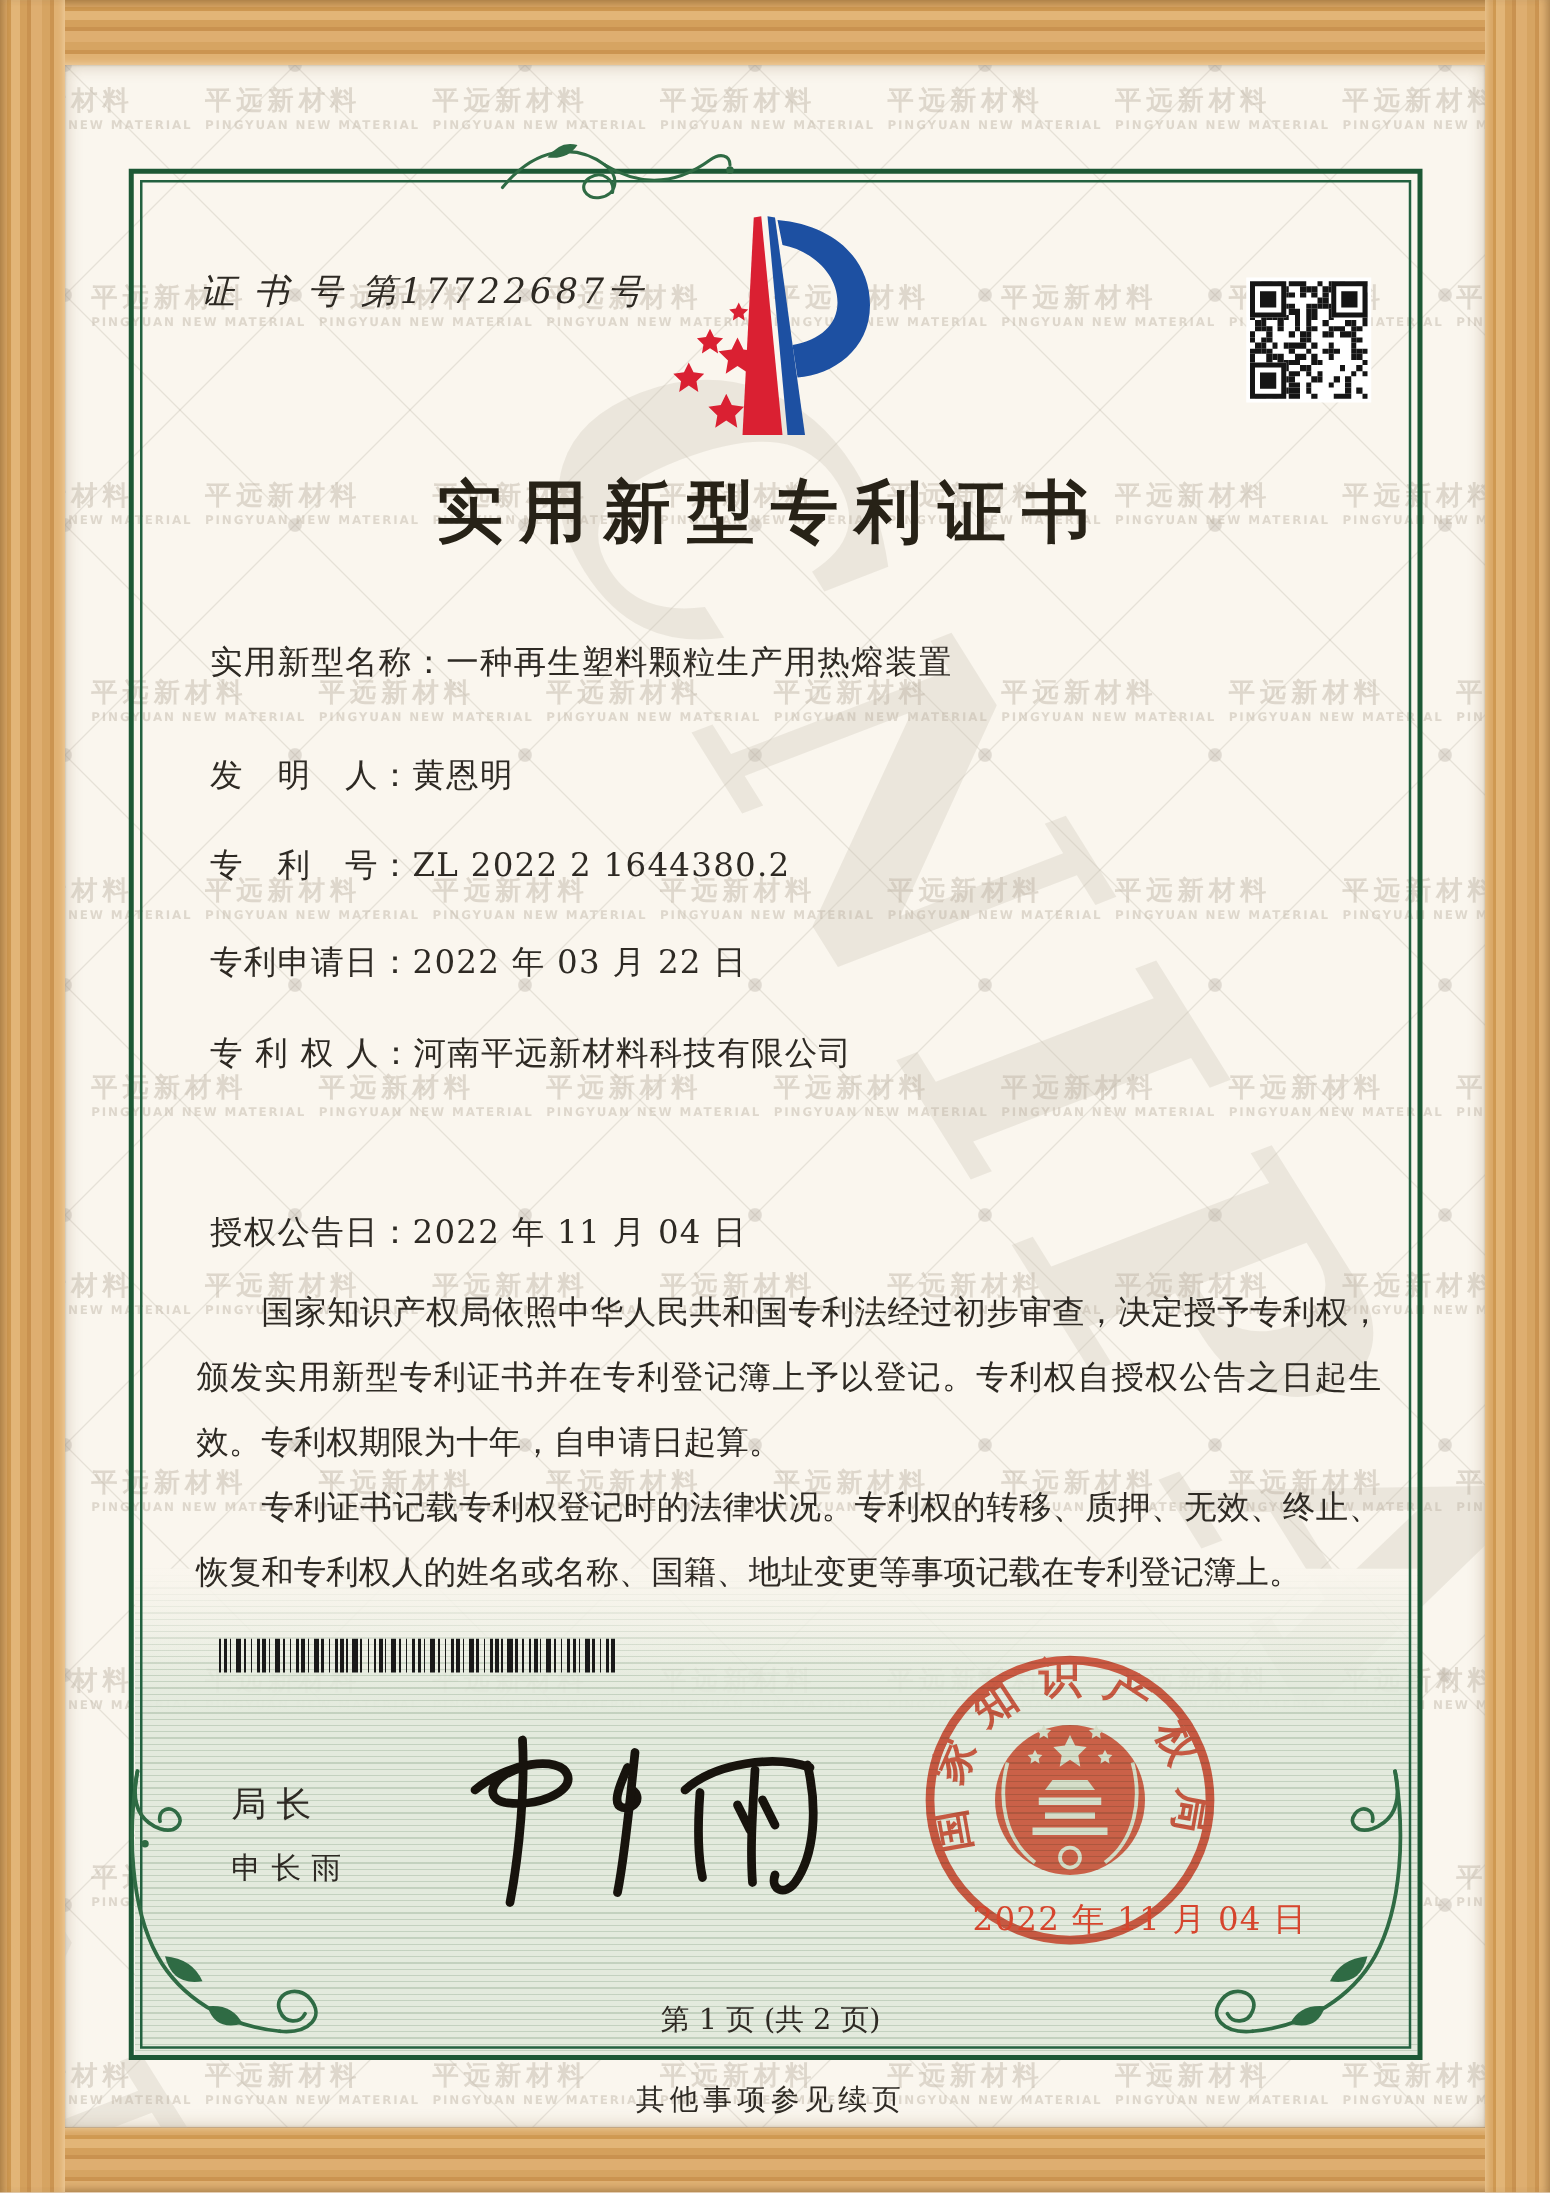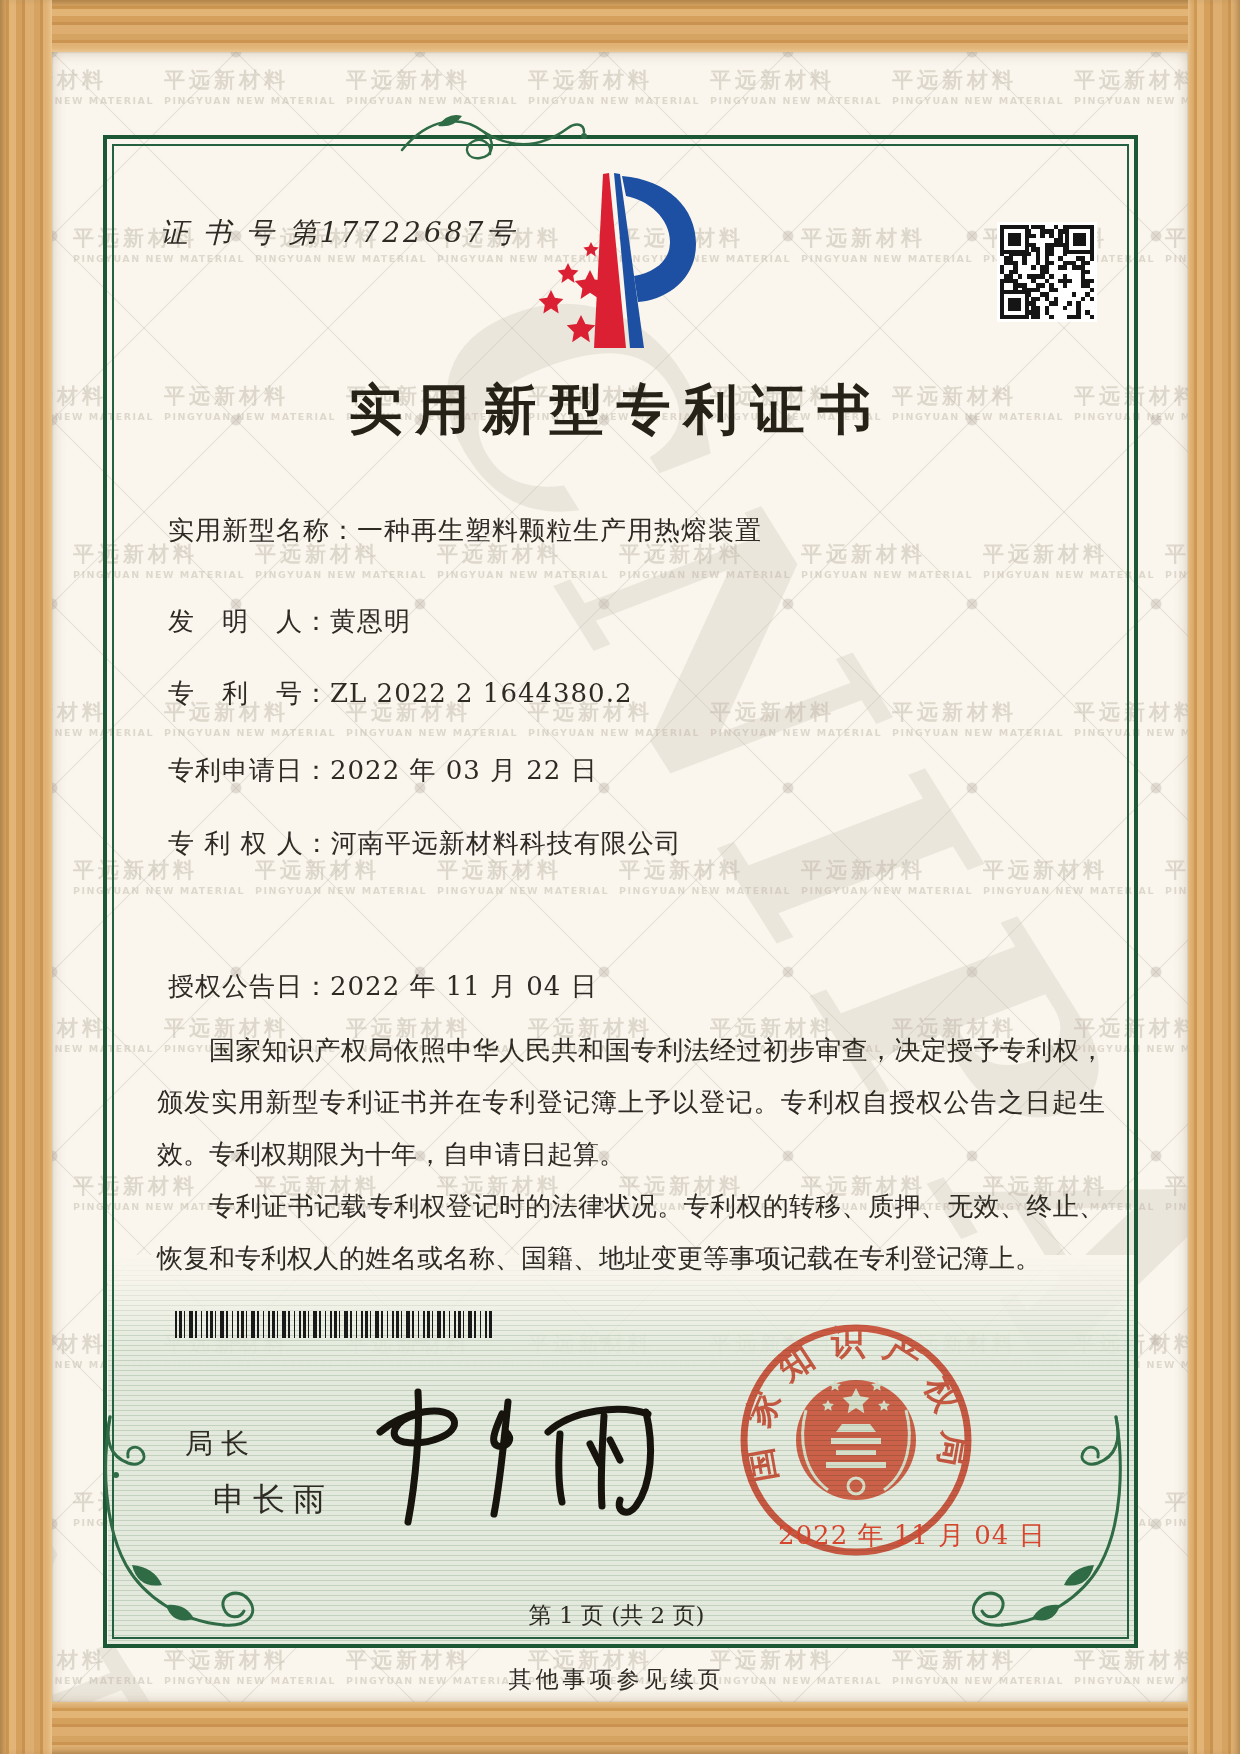--- a/index.html
+++ b/index.html
@@ -65,21 +65,21 @@
   .row .val{letter-spacing:1px;}
   .val-num{letter-spacing:3px;}
 
   #paragraphs{left:105px;top:972px;width:948px;}
   #paragraphs p{margin:0;font-size:26px;line-height:52px;text-indent:2em;text-align:justify;color:#2e2a24;}
 
   #barcode{left:123px;top:1259px;width:318px;height:27px;z-index:7;position:absolute;
     background:repeating-linear-gradient(90deg,#191919 0 2px,transparent 2px 4px,#191919 4px 7px,transparent 7px 9px,#191919 9px 10px,transparent 10px 14px,#191919 14px 18px,transparent 18px 20px,#191919 20px 22px,transparent 22px 26px,#191919 26px 27px,transparent 27px 31px);}
 
   #sig-title{left:133px;top:1373px;font-size:28px;letter-spacing:8px;}
-  #sig-name{left:133px;top:1426px;font-size:32px;letter-spacing:8px;margin-left:28px;}
+  #sig-name{left:133px;top:1426px;font-size:24px;letter-spacing:8px;}
   #signature-svg{position:absolute;left:300px;top:1328px;z-index:8;}
 
   #seal{position:absolute;left:684px;top:1268px;z-index:9;opacity:.9;mix-blend-mode:multiply;}
   #seal-date{left:726px;top:1466px;font-size:26px;color:#d6452d;letter-spacing:1px;z-index:10;}
 
   #page-info{left:51px;top:1548px;width:1027px;text-align:center;font-size:23px;}
   #cont-note{left:51px;top:1612px;width:1027px;text-align:center;font-size:23px;letter-spacing:4px;}
 
   
   #qr{position:absolute;left:945px;top:170px;width:100px;height:100px;background:#fff;padding:3px;box-sizing:border-box;z-index:7;}

